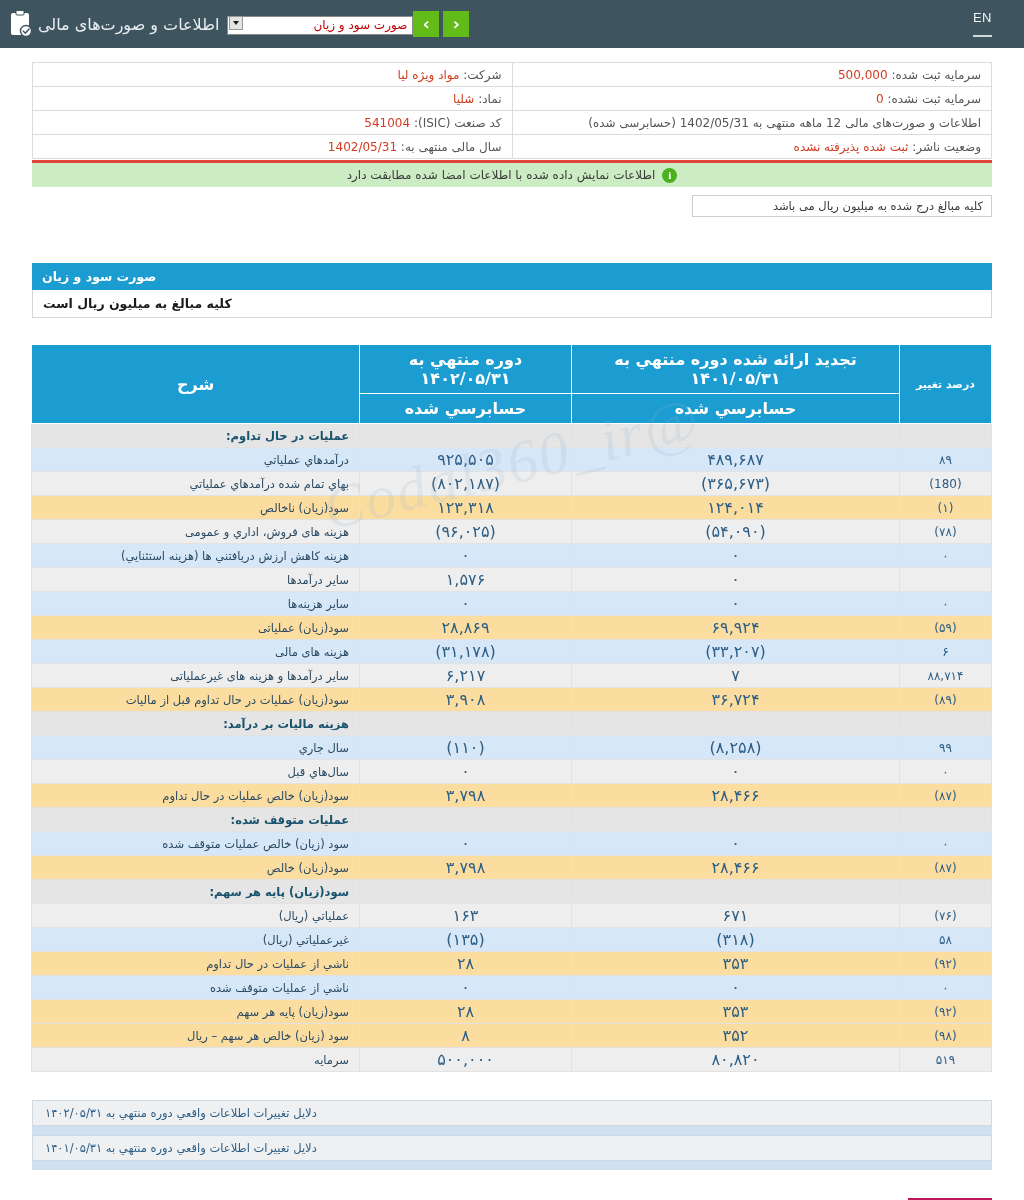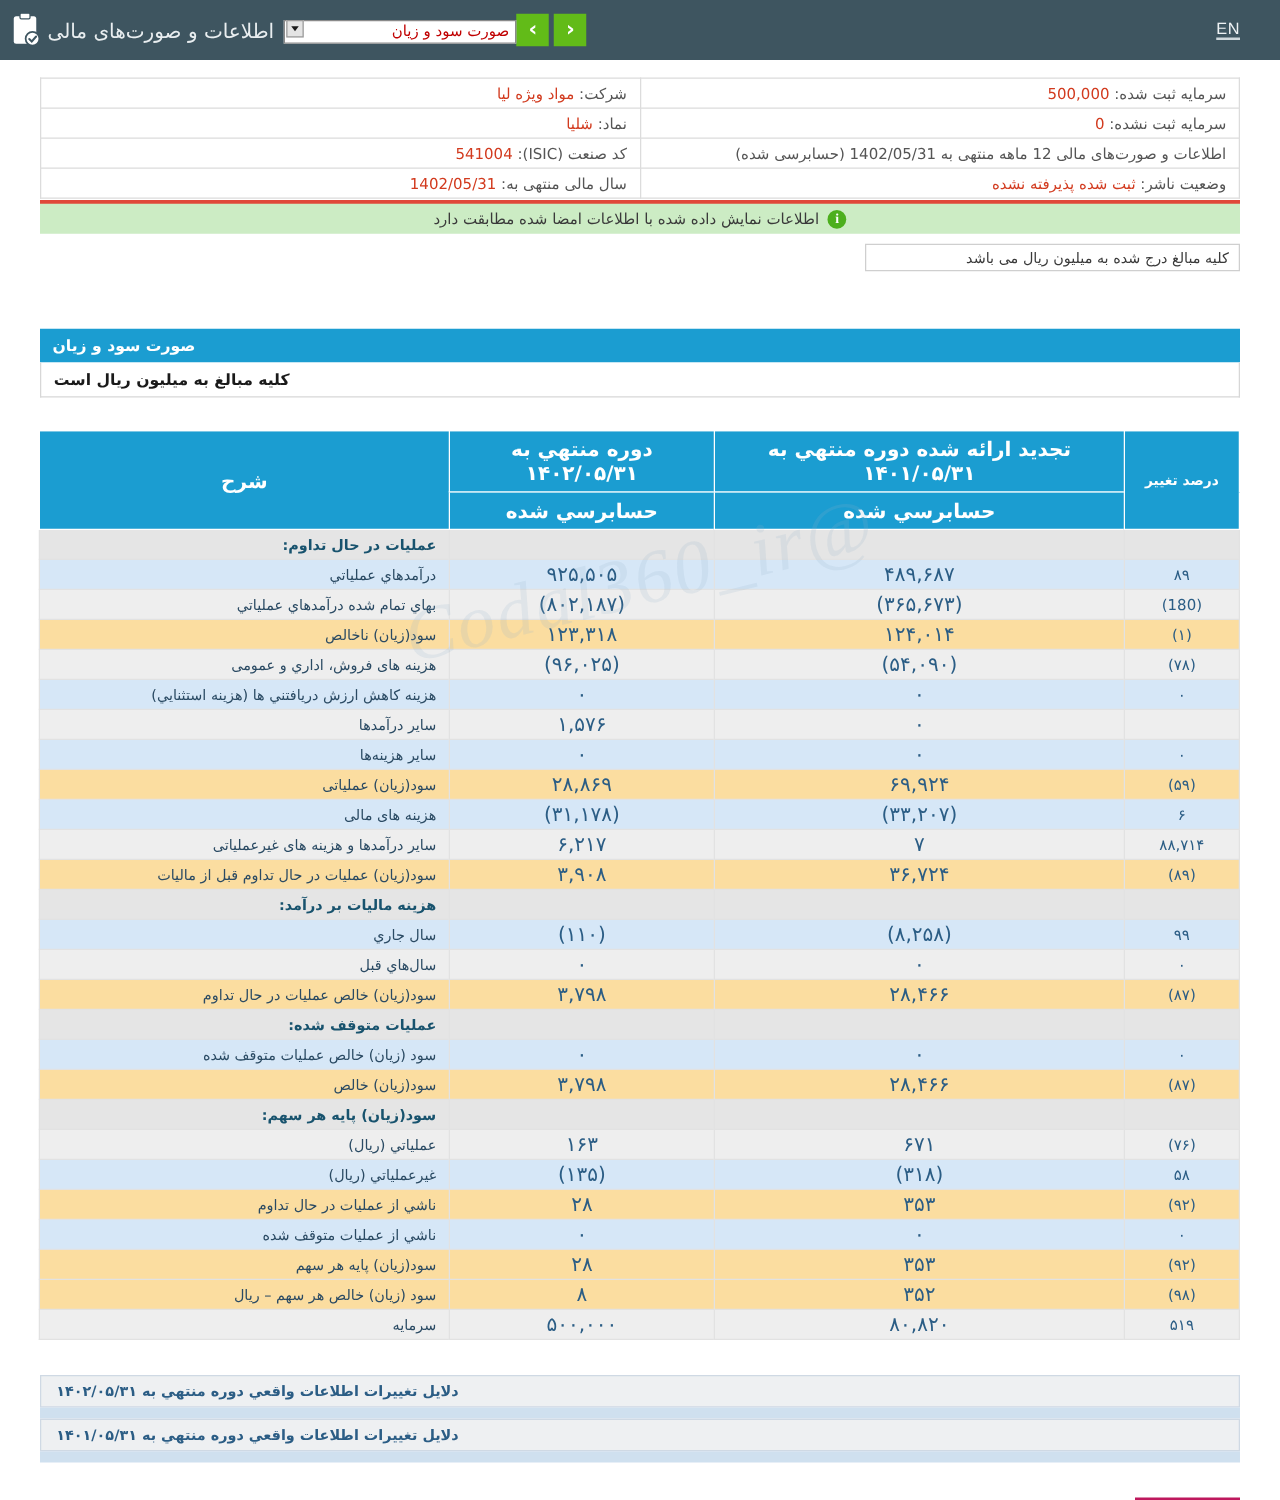--- a/index.html
+++ b/index.html
@@ -20,21 +20,21 @@
     align-items: center;
     position: relative;
     padding: 0 10px;
   }
   .en-btn {
     color: #eef2f4;
     font-size: 13px;
     letter-spacing: .5px;
     text-decoration: none;
     border-bottom: 2px solid #cfd8dc;
-    padding-bottom: 1px;
+    padding-bottom: 11px;
     line-height: 1;
     margin-right: 22px;
     cursor: pointer;
     font-family: "Liberation Sans", sans-serif;
   }
   .topbar-right {
     position: absolute;
     left: 0; top: 0;
     height: 48px;
     display: flex;
@@ -247,21 +247,21 @@
     height: 26px;
     display: flex;
     align-items: center;
     justify-content: flex-end;
     padding-left: 12px;
     font-size: 11.5px;
     color: #2b5d85;
     cursor: pointer;
   }
   .foot-gap { height: 9px; width: 960px; background: #cfe0ef; }
-  .foot-wrap { margin-top: 28px; font-weight: bold; }
+  .foot-wrap { margin-top: 28px; }
 
   .exit-btn {
     margin-top: 28px;
     margin-bottom: 12px;
     width: 84px; height: 22px;
     background: #be185d;
     color: #ffffff;
     border: none;
     font-size: 11.5px;
     cursor: pointer;

